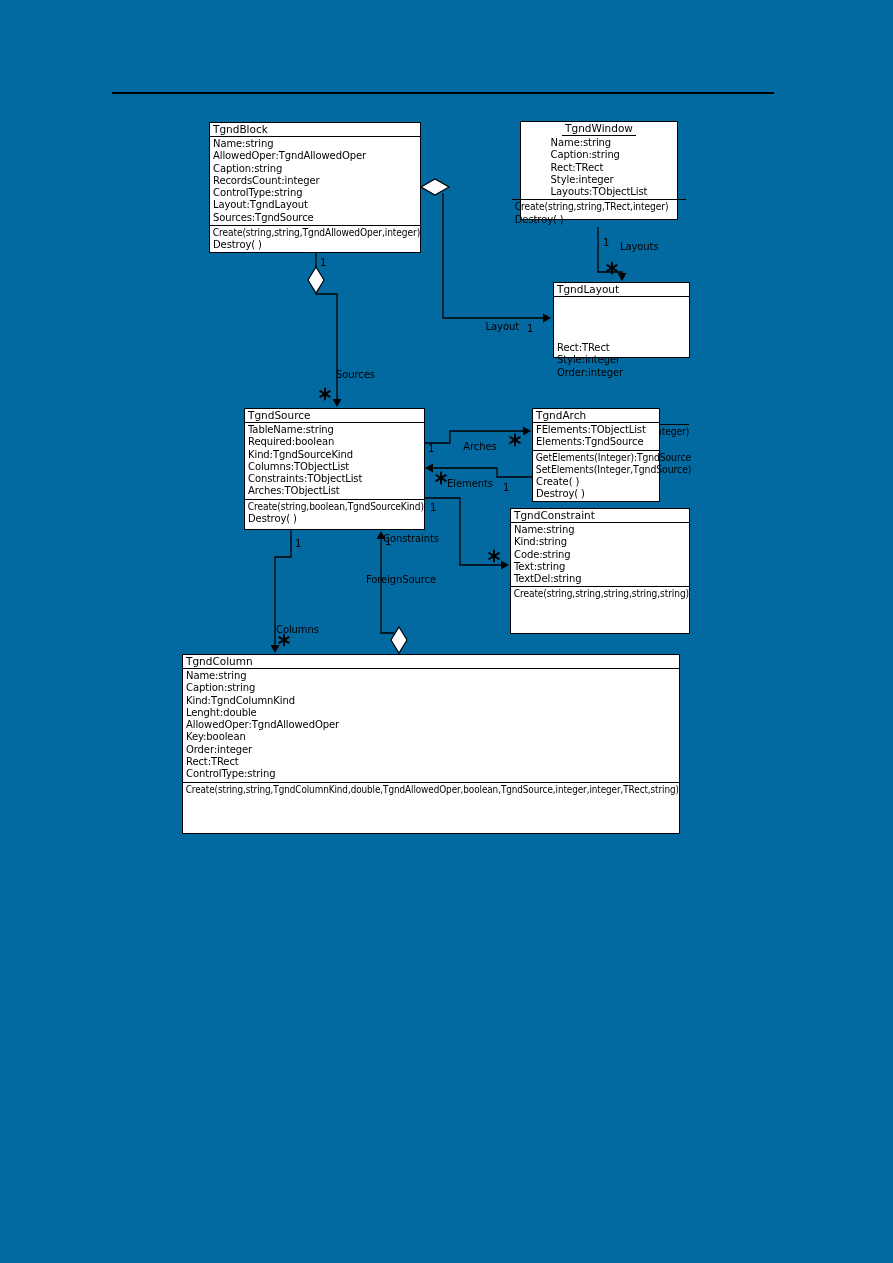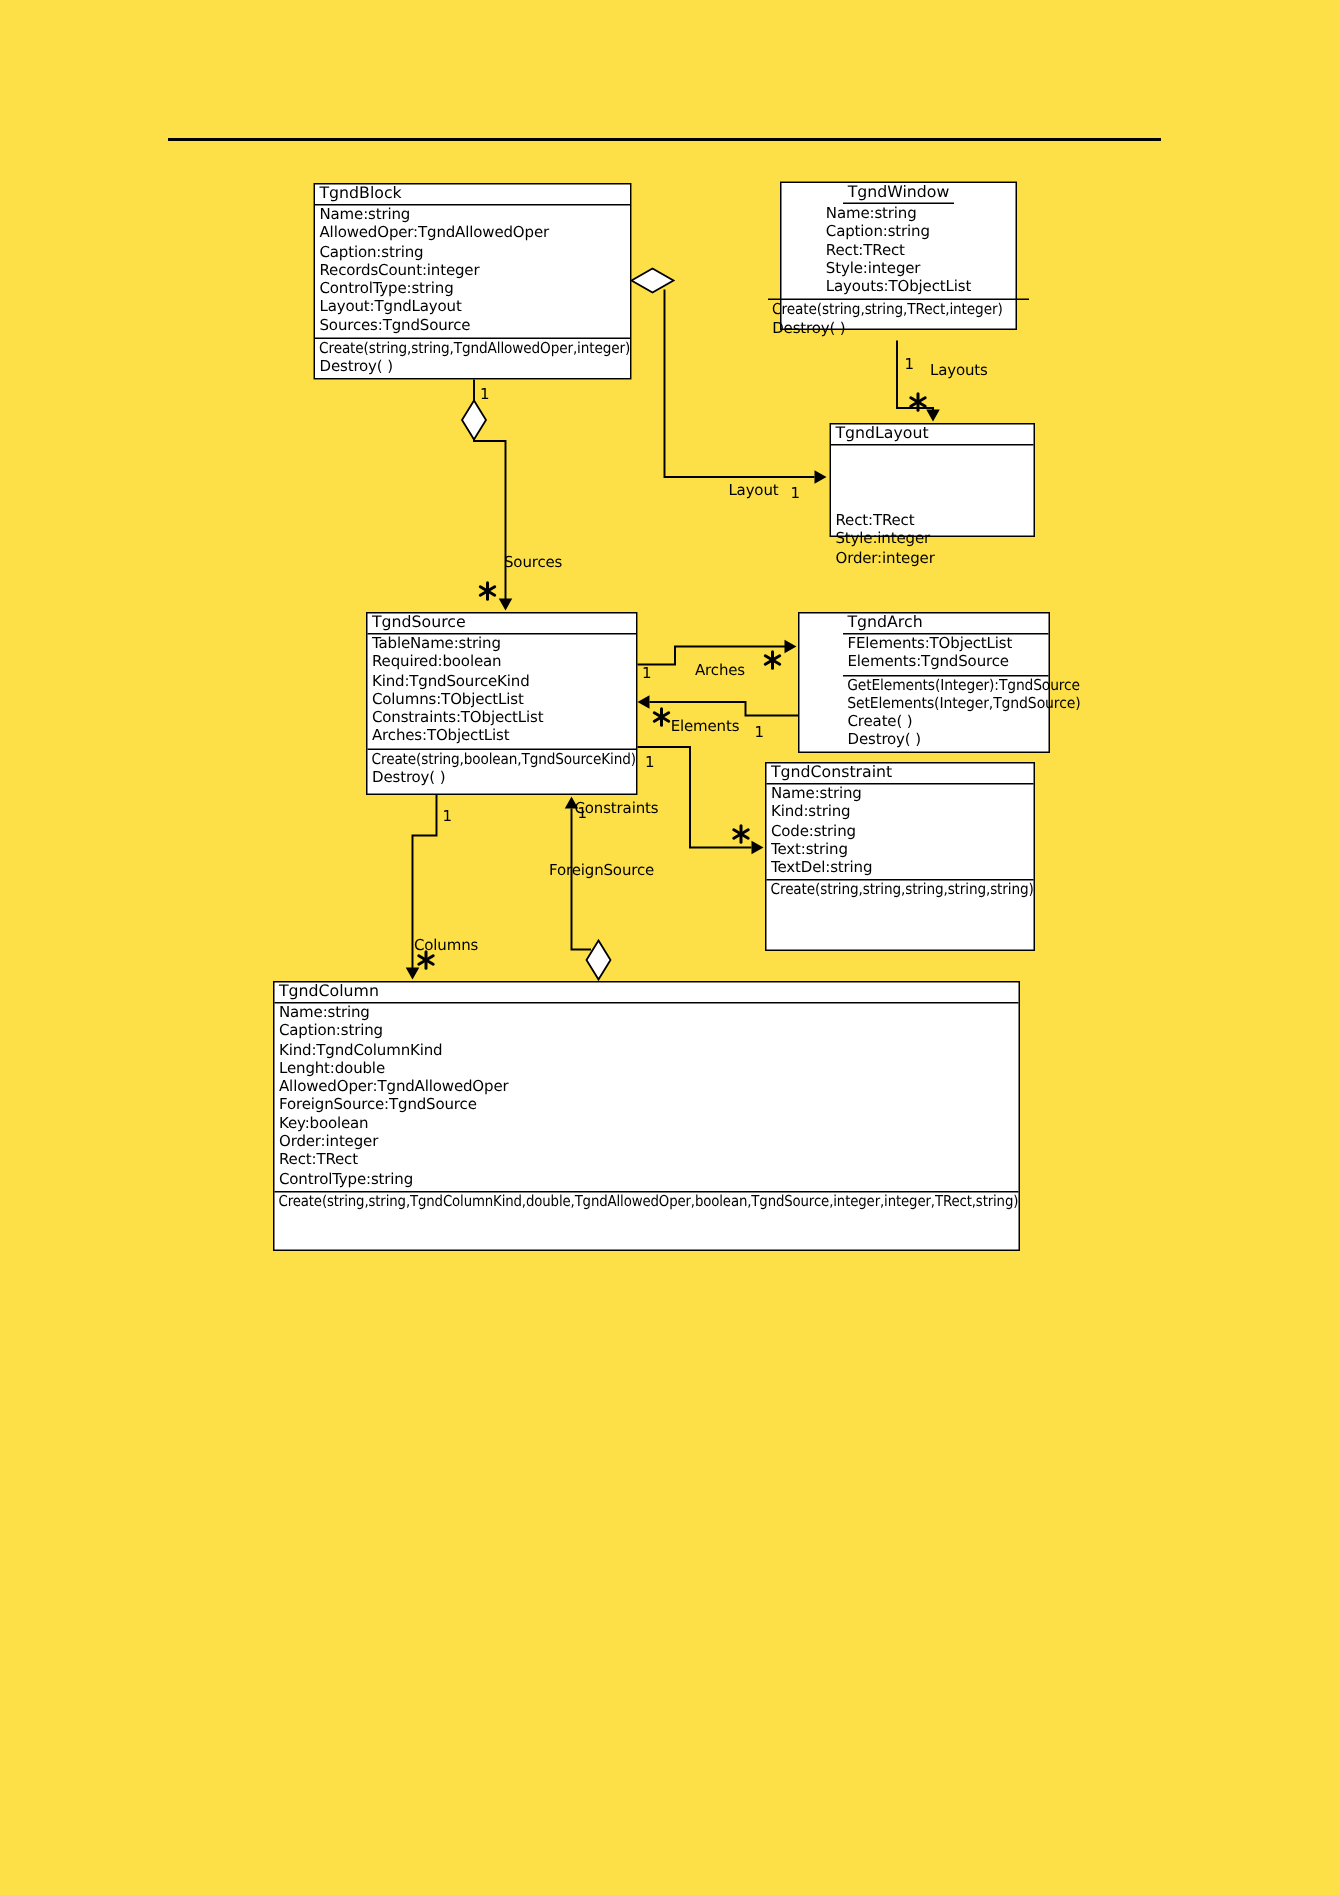--- a/index.html
+++ b/index.html
@@ -1,16 +1,16 @@
 <!DOCTYPE html>
 <html><head>
 <meta charset="utf-8">
 <style>
   html,body{margin:0;padding:0;background:#fff;}
-  #page{position:relative;width:893px;height:1263px;background:#fde047;overflow:hidden;
+  #page{position:relative;width:893px;height:1263px;background:#0369a1;overflow:hidden;
         font-family:"DejaVu Sans",sans-serif;color:#000;}
   .top-rule{position:absolute;left:112px;top:92px;width:662px;height:2px;background:#000;}
   .class-box{position:absolute;background:#fff;border:1px solid #000;display:flex;
              flex-direction:column;box-sizing:border-box;}
   .cb-title{flex:0 0 auto;border-bottom:1px solid #000;font-size:10.5px;line-height:13px;
             height:13px;padding:0 3px;white-space:nowrap;overflow:hidden;}
   .cb-attrs{flex:0 0 auto;padding:1px 0;}
   .cb-methods{flex:1 1 auto;border-top:1px solid #000;padding:1px 0;}
   .row{height:12.3px;line-height:12.3px;font-size:10px;letter-spacing:-0.1px;
        white-space:nowrap;padding:0 3px;transform-origin:0 50%;}
@@ -76,21 +76,21 @@
           <div class="row">Kind:TgndSourceKind</div>
           <div class="row">Columns:TObjectList</div>
           <div class="row">Constraints:TObjectList</div>
           <div class="row">Arches:TObjectList</div>
         </div>
         <div class="cb-methods">
           <div class="row" style="transform: scaleX(0.908629);">Create(string,boolean,TgndSourceKind)</div>
           <div class="row">Destroy( )</div>
         </div>
       </div>
-      <div class="class-box" style="left: 532px; top: 408px; width: 168px; height: 94px; padding-left: 29px;">
+      <div class="class-box" style="left: 532px; top: 408px; width: 128px; height: 94px;">
         <div class="cb-title">TgndArch</div>
         <div class="cb-attrs">
           <div class="row">FElements:TObjectList</div>
           <div class="row">Elements:TgndSource</div>
         </div>
         <div class="cb-methods">
           <div class="row" style="transform: scaleX(0.923977);">GetElements(Integer):TgndSource</div>
           <div class="row" style="transform: scaleX(0.934911);">SetElements(Integer,TgndSource)</div>
           <div class="row">Create( )</div>
           <div class="row">Destroy( )</div>
@@ -110,21 +110,20 @@
         </div>
       </div>
       <div class="class-box" style="left: 150px; top: 654px; width: 498px; height: 180px; margin-left: 32px;">
         <div class="cb-title">TgndColumn</div>
         <div class="cb-attrs">
           <div class="row">Name:string</div>
           <div class="row">Caption:string</div>
           <div class="row">Kind:TgndColumnKind</div>
           <div class="row">Lenght:double</div>
           <div class="row">AllowedOper:TgndAllowedOper</div>
-          <div class="row">ForeignSource:TgndSource</div>
           <div class="row">Key:boolean</div>
           <div class="row">Order:integer</div>
           <div class="row">Rect:TRect</div>
           <div class="row">ControlType:string</div>
         </div>
         <div class="cb-methods">
           <div class="row" style="transform: scaleX(0.887299);">Create(string,string,TgndColumnKind,double,TgndAllowedOper,boolean,TgndSource,integer,integer,TRect,string)</div>
         </div>
       </div>
     </div>

